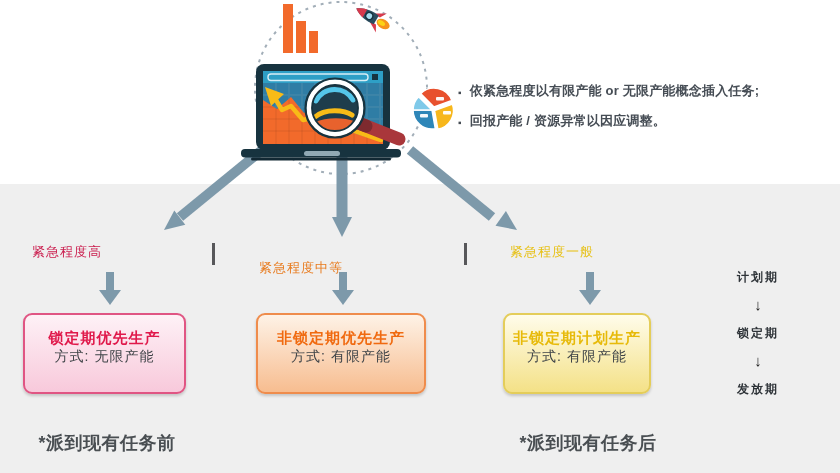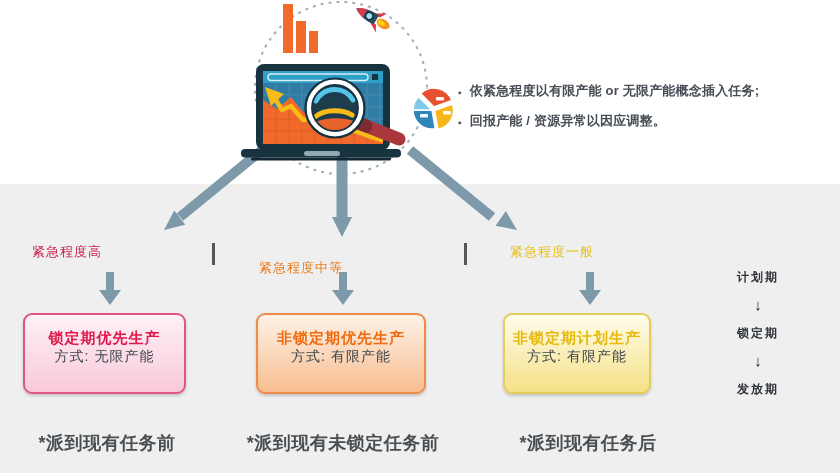--- a/index.html
+++ b/index.html
@@ -183,21 +183,20 @@
   <div class="pbox b2">
     <div class="title">非锁定期优先生产</div>
     <div class="subtitle">方式: 有限产能</div>
   </div>
   <div class="pbox b3">
     <div class="title">非锁定期计划生产</div>
     <div class="subtitle">方式: 有限产能</div>
   </div>
 
   <div class="footnote f1">*派到现有任务前</div>
-  <div class="footnote f2">*派到现有未锁定任务前</div>
   <div class="footnote f3">*派到现有任务后</div>
 
   <div class="phases">
     <div class="phase">计划期</div>
     <div class="parrow">↓</div>
     <div class="phase">锁定期</div>
     <div class="parrow">↓</div>
     <div class="phase">发放期</div>
   </div>
 

